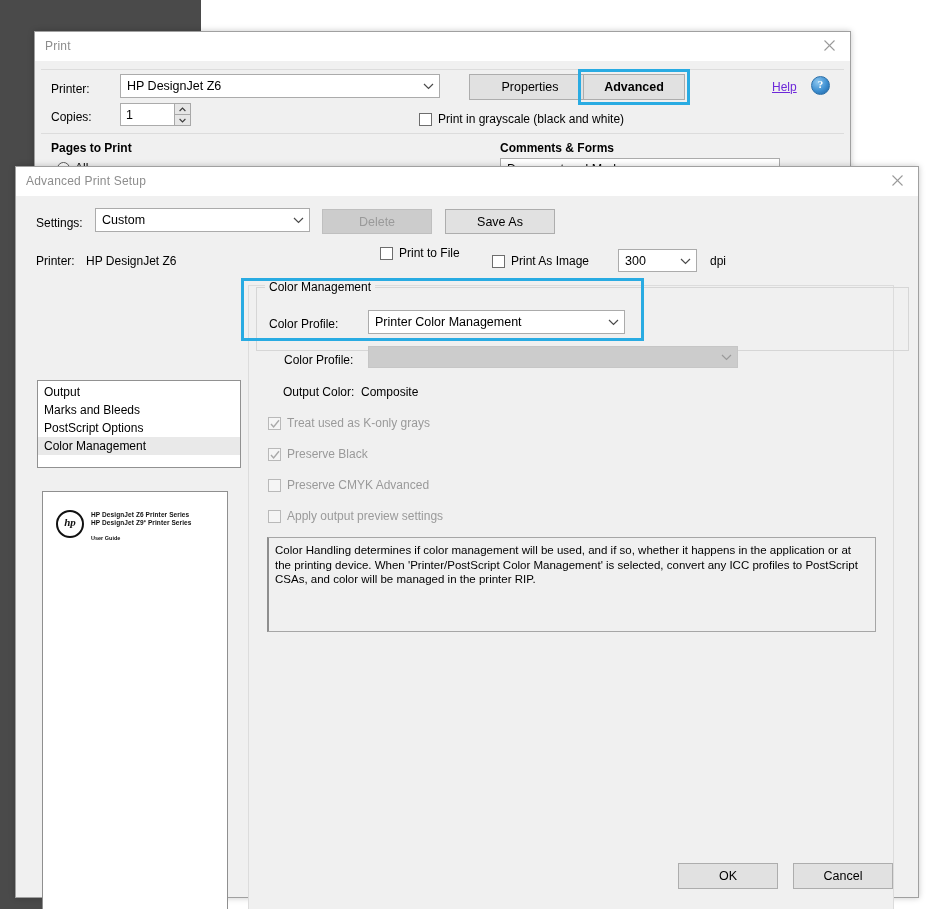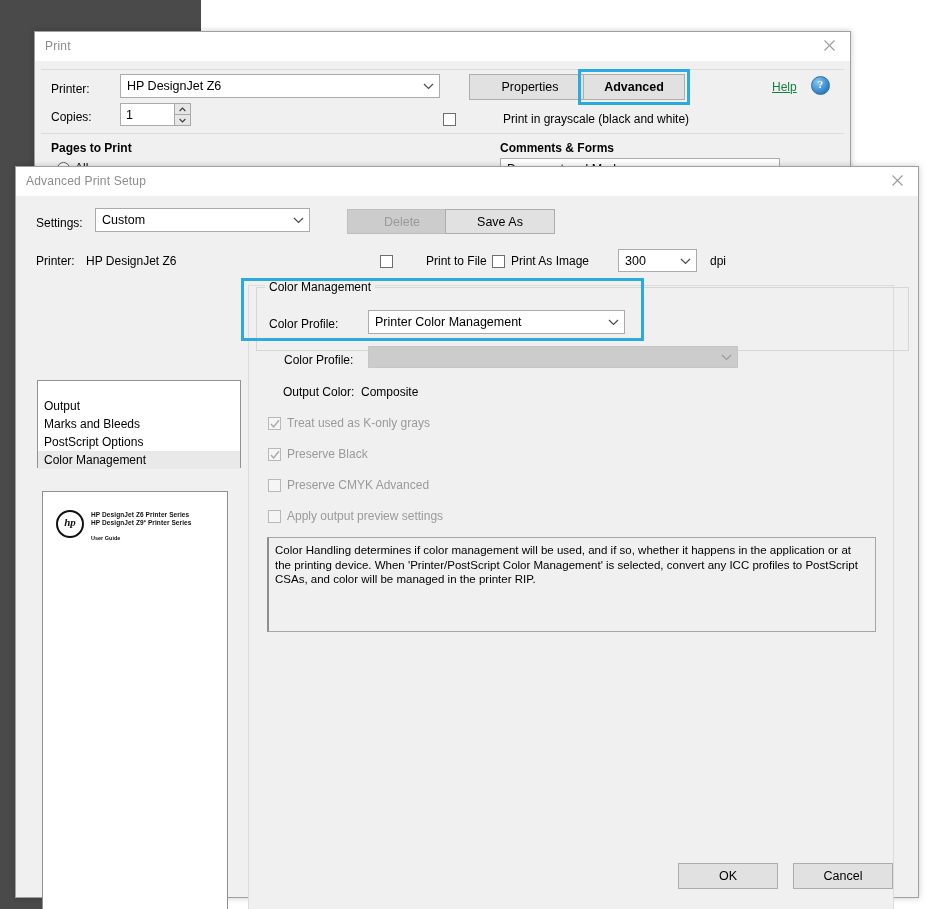--- a/index.html
+++ b/index.html
@@ -133,21 +133,21 @@
     background: #e6e6e6; border: 1px solid #a8a8a8;
     position: relative;
   }
   .spinner div + div { border-top: none; }
   .spinner svg { position: absolute; left: 4px; top: 50%; margin-top: -2px; }
 
   
   .listbox {
     position: absolute; box-sizing: border-box;
     background: #fff; border: 1px solid #919191;
-    padding: 16px 0 0 0;
+    padding: 2px 0 0 0;
   }
   .listbox .li {
     font-size: 12px; color: #000;
     padding: 2px 0 2px 6px; line-height: 14px;
     cursor: default;
   }
   .listbox .li.sel { background: #e9e9e9; }
 
   
   .preview {
@@ -190,21 +190,21 @@
   .contentpanel {
     position: absolute; box-sizing: border-box;
     border: 1px solid #dcdcdc;
     background: #f0f0f0;
   }
 
   
   .hsep { position: absolute; height: 1px; background: #dcdcdc; }
 
   .helplink {
-    position: absolute; font-size: 12px; color: #15803d;
+    position: absolute; font-size: 12px; color: #6d28d9;
     text-decoration: underline; cursor: default;
   }
   .helpicon {
     position: absolute; width: 17px; height: 17px; border-radius: 50%;
     background: radial-gradient(circle at 35% 30%, #8ec8f0 0%, #3d8fd1 55%, #1c5f9e 100%);
     border: 1px solid #2a6fa8;
   }
   .helpicon span {
     position: absolute; left: 0; right: 0; top: 1px; text-align: center;
     font-size: 11px; font-weight: bold; color: #fff; font-family: "Liberation Serif", serif;
@@ -257,21 +257,21 @@
           <polyline points="0.6,4 3.5,1 6.4,4" fill="none" stroke="#3b3b3b" stroke-width="1.1"></polyline>
         </svg>
     </div>
     <div>
       <svg width="7" height="5" viewBox="0 0 7 5">
           <polyline points="0.6,1 3.5,4 6.4,1" fill="none" stroke="#3b3b3b" stroke-width="1.1"></polyline>
         </svg>
     </div>
   </div>
 
-  <div class="cbwrap" style="left:408px; top:80px;gap:41px;">
+  <div class="cbwrap" style="left:384px; top:80px;">
     <span class="cbbox"></span>
     <span class="cbtext">Print in grayscale (black and white)</span>
   </div>
 
   <div class="hsep" style="left:6px; top:101px; width:803px;"></div>
 
   <div class="lbl bold" style="left:16px; top:109px;">Pages to Print</div>
   <div class="radiowrap" style="left:22px; top:129px;">
     <span class="radio"></span>
     <span class="cbtext">All</span>
@@ -303,27 +303,27 @@
   <div class="lbl" style="left:20px; top:49px;">Settings:</div>
   <div class="combo" style="left:79px; top:41px; width:215px; height:24px;">
     <span class="cval">Custom</span>
     <span class="arrow">
       <svg width="11" height="7" viewBox="0 0 11 7">
           <polyline points="1,1 5.5,5.5 10,1" fill="none" stroke="#4a4a4a" stroke-width="1.2"></polyline>
         </svg>
     </span>
   </div>
 
-  <div class="btn disabled" style="left:306px; top:42px; width:110px; height:25px;margin-left:25px;">Delete</div>
+  <div class="btn disabled" style="left:306px; top:42px; width:110px; height:25px;">Delete</div>
   <div class="btn" style="left:429px; top:42px; width:110px; height:25px;">Save As</div>
 
   <div class="lbl" style="left:20px; top:87px;">Printer:</div>
   <div class="lbl" style="left:70px; top:87px;">HP DesignJet Z6</div>
 
-  <div class="cbwrap" style="left:364px; top:87px;gap:27px;">
+  <div class="cbwrap" style="left:364px; top:79px;">
     <span class="cbbox"></span>
     <span class="cbtext">Print to File</span>
   </div>
   <div class="cbwrap" style="left:476px; top:87px;">
     <span class="cbbox"></span>
     <span class="cbtext">Print As Image</span>
   </div>
   <div class="combo" style="left:602px; top:82px; width:79px; height:23px;">
     <span class="cval">300</span>
     <span class="arrow">

